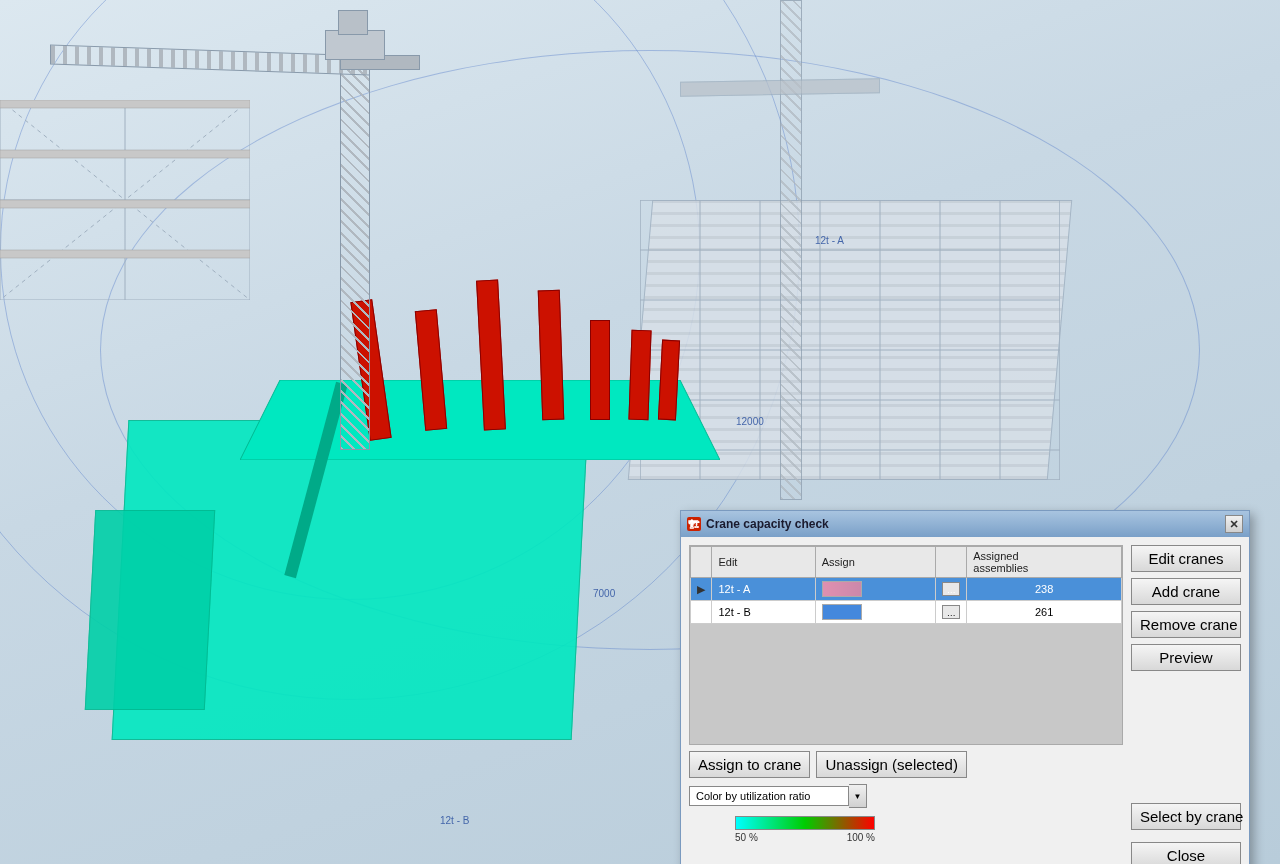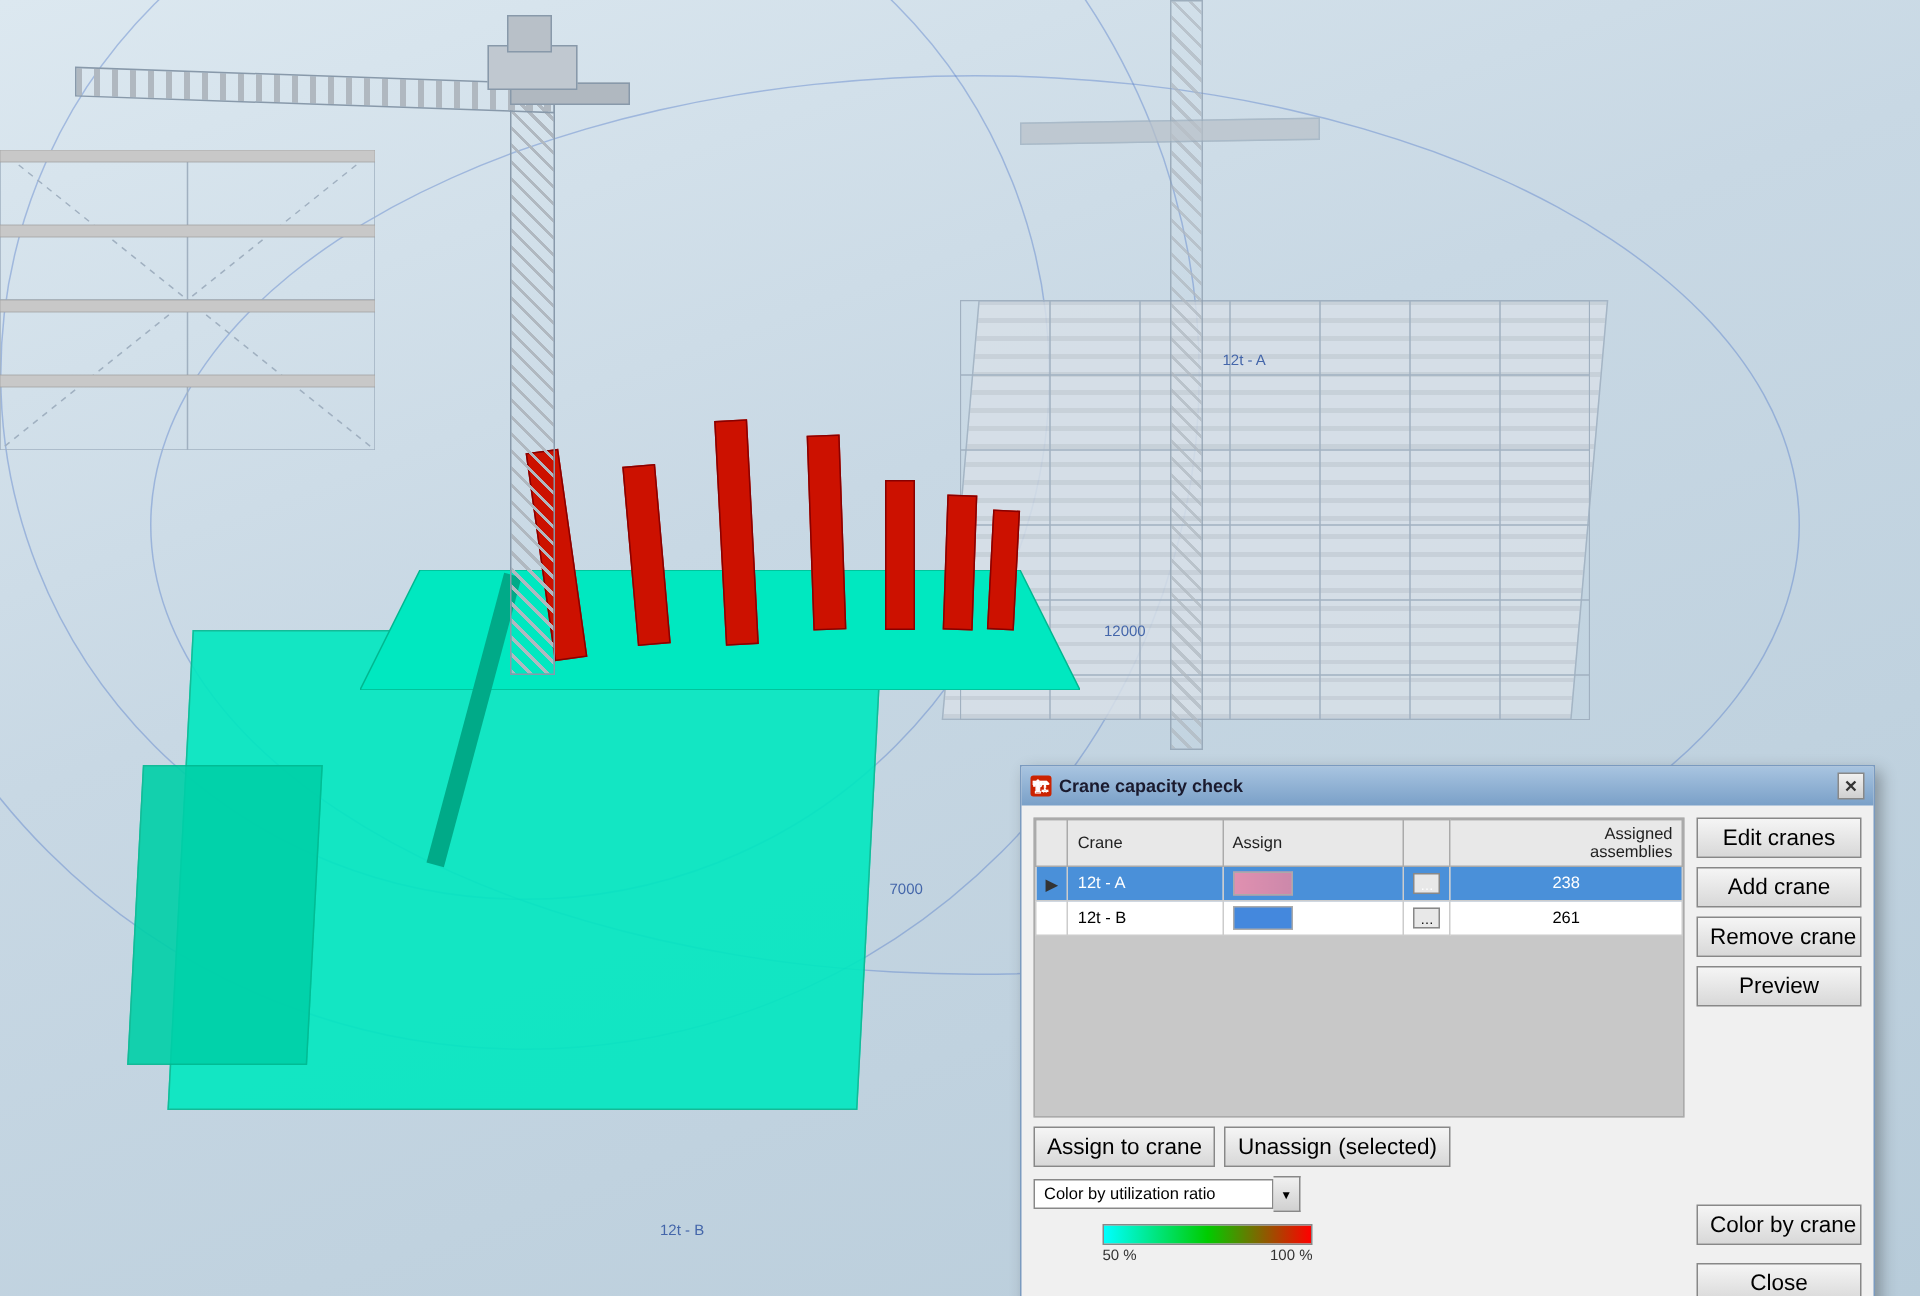--- a/index.html
+++ b/index.html
@@ -418,24 +418,24 @@
 
   <div id="dialog-body">
 
     <div id="left-panel">
 
       <div id="crane-table-container">
         <table id="crane-table">
           <thead>
             <tr>
               <th style="width:14px;"></th>
-              <th>Crane</th>
+              <th>Edit</th>
               <th>Assign</th>
               <th style="width:22px;"></th>
-              <th style="text-align:right;">Assigned<br>assemblies</th>
+              <th style="text-align:left;">Assigned<br>assemblies</th>
             </tr>
           </thead>
           <tbody id="crane-table-body">
 
             <tr class="selected">
               <td class="row-indicator">▶</td>
               <td>12t - A</td>
               <td>
                 <div class="color-swatch" style="background: linear-gradient(90deg, #e090b0, #cc88aa);"></div>
               </td>
@@ -489,21 +489,21 @@
     <div id="right-buttons">
       <div class="close-panel">
         <button class="dialog-btn">Edit cranes</button>
         <button class="dialog-btn">Add crane</button>
         <button class="dialog-btn">Remove crane</button>
         <button class="dialog-btn">Preview</button>
       </div>
 
       <div style="flex:1;"></div>
 
-      <button class="dialog-btn select-by-crane-btn" style="width:100%;margin-top:120px;">Color by crane</button>
+      <button class="dialog-btn select-by-crane-btn" style="width:100%;margin-top:120px;">Select by crane</button>
 
       <div id="close-bottom">
         <button class="dialog-btn" style="width:100%;margin-top:4px;">Close</button>
       </div>
     </div>
 
   </div>
 </div>
 
 </body></html>

